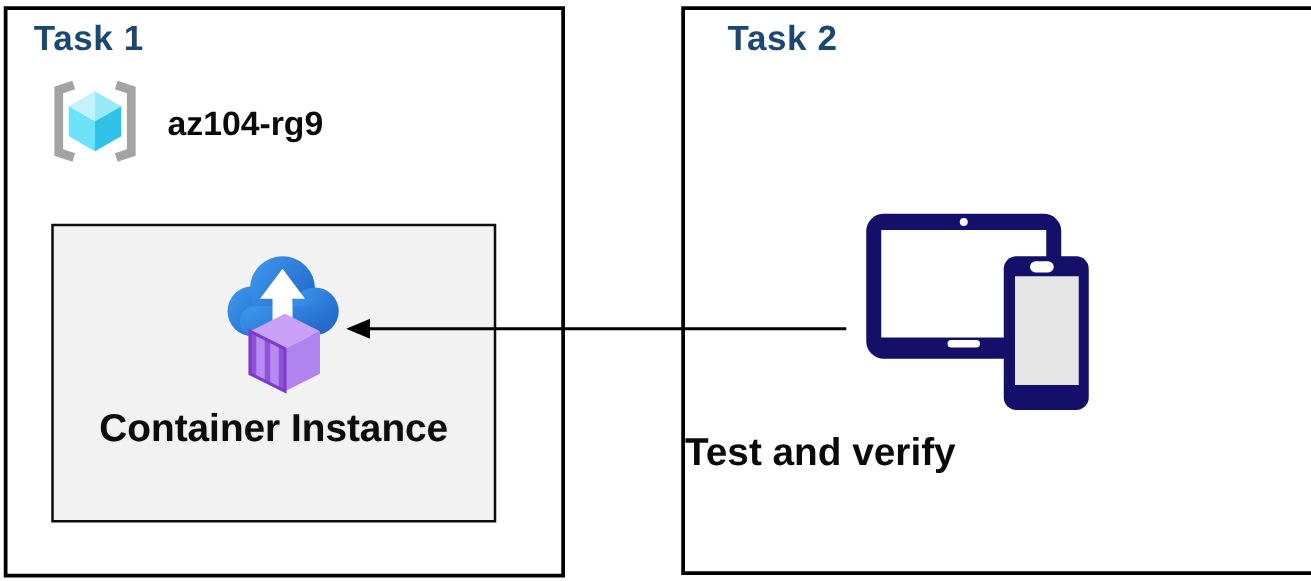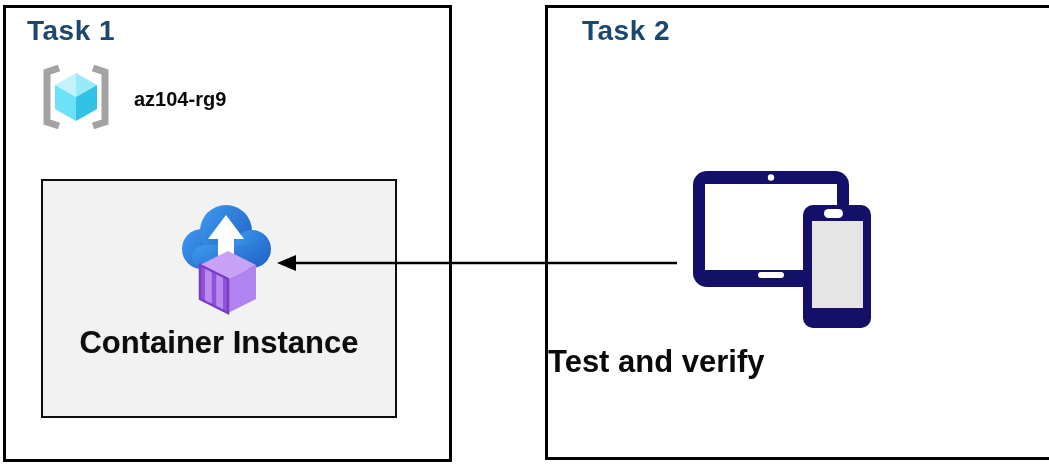--- a/index.html
+++ b/index.html
@@ -34,21 +34,21 @@
   .task2-title { left: 34px; top: 7px; }
   .rg-row {
     position: absolute;
     left: 30px;
     top: 55px;
     display: flex;
     align-items: center;
     gap: 18px;
   }
   .rg-label {
-    font-size: 20px;
+    font-size: 27px;
     font-weight: bold;
     color: #0a0a0a;
   }
   .ci-box {
     position: absolute;
     left: 35px;
     top: 171px;
     width: 356px;
     height: 239px;
     background: #F2F2F2;

